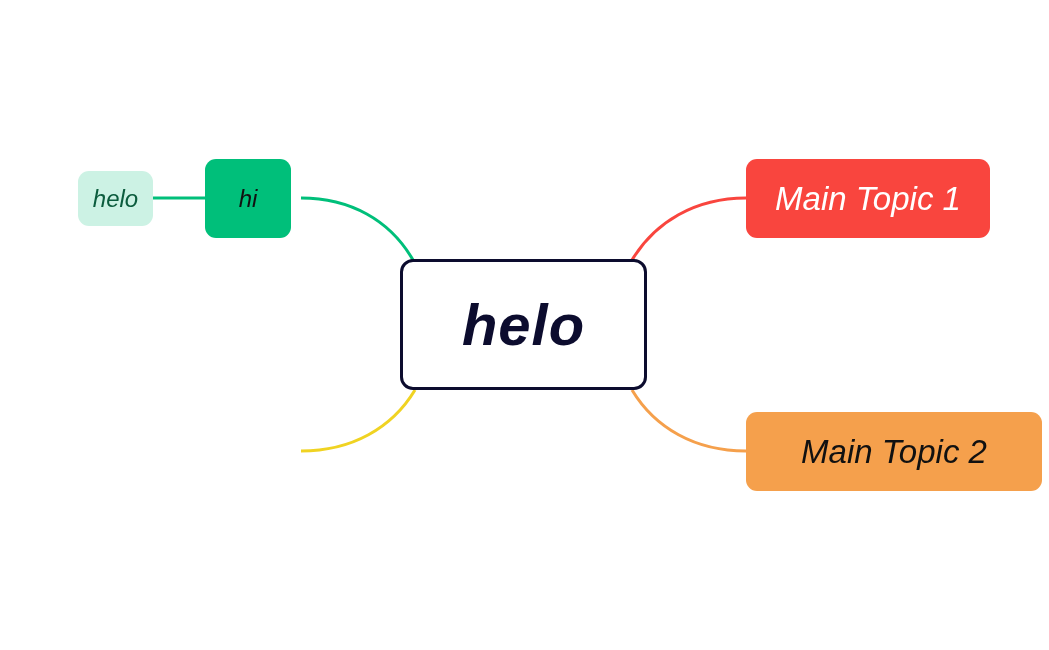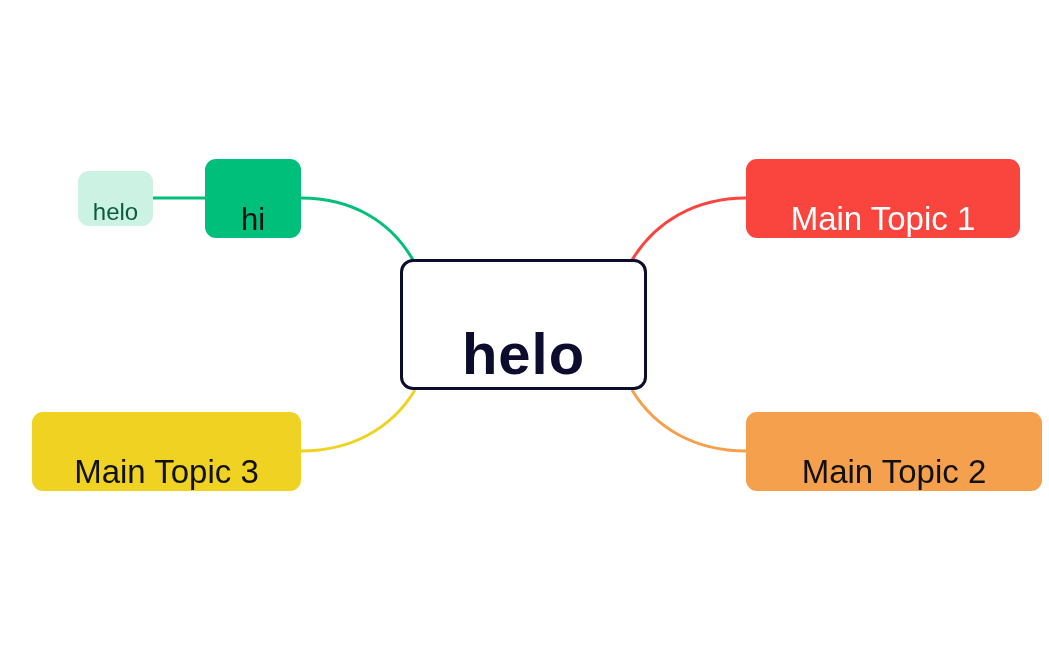--- a/index.html
+++ b/index.html
@@ -1,30 +1,30 @@
 <!DOCTYPE html>
 <html><head>
 <meta charset="utf-8">
 <style>
   html, body { margin: 0; padding: 0; background: #ffffff; }
   body { width: 1049px; height: 650px; position: relative; overflow: hidden;
          font-family: "Liberation Sans", "DejaVu Sans", sans-serif; }
   .canvas { position: absolute; left: 0; top: 0; width: 1049px; height: 650px; }
   svg.connectors { position: absolute; left: 0; top: 0; }
   .node { position: absolute; box-sizing: border-box; display: flex;
-          align-items: flex-end; justify-content: center; white-space: nowrap;
-          cursor: pointer; }
+          align-items: center; justify-content: center; white-space: nowrap;
+          cursor: pointer; font-style: italic; }
   .central { left: 400px; top: 259px; width: 247px; height: 131px;
              border: 3px solid #0c0c2e; border-radius: 13px; background: #ffffff;
              color: #0c0c2e; font-size: 58px; font-weight: 700; letter-spacing: 1px; }
   .topic { border-radius: 11px; font-size: 33px; }
-  .t1 { left: 746px; top: 159px; width: 274px; height: 79px; color: #ffffff; }
+  .t1 { left: 746px; top: 159px; width: 244px; height: 79px; color: #ffffff; }
   .t2 { left: 746px; top: 412px; width: 296px; height: 79px; color: #111111; }
   .t3 { left: 32px;  top: 412px; width: 269px; height: 79px; color: #111111; }
-  .thi { left: 205px; top: 159px; width: 96px; height: 79px; color: #111111; font-size: 31px; }
+  .thi { left: 205px; top: 159px; width: 86px; height: 79px; color: #111111; font-size: 24px; }
   .sub { left: 78px; top: 171px; width: 75px; height: 55px; border-radius: 11px;
          font-size: 24px; }
 </style>
 </head>
 <body>
 
 <div class="canvas">
 
   <svg class="connectors" width="1049" height="650">
     <path d="M 413 260 C 390 220, 350 198, 301 198" fill="none" stroke="#00bf7a" stroke-width="3"></path>
@@ -39,23 +39,20 @@
   </div>
 
   <div class="node topic t1" style="background:#f9453e">
     <span>Main Topic 1</span>
   </div>
 
   <div class="node topic t2" style="background:#f5a04c">
     <span>Main Topic 2</span>
   </div>
 
-  <div class="node topic t3" style="background:#f0d322">
-    <span>Main Topic 3</span>
-  </div>
 
   <div class="node topic thi" style="background:#00bf7a">
     <span>hi</span>
   </div>
 
   <div class="node sub" style="background:#ccf2e4;color:#0b5c3d">
     <span>helo</span>
   </div>
 
 </div>

